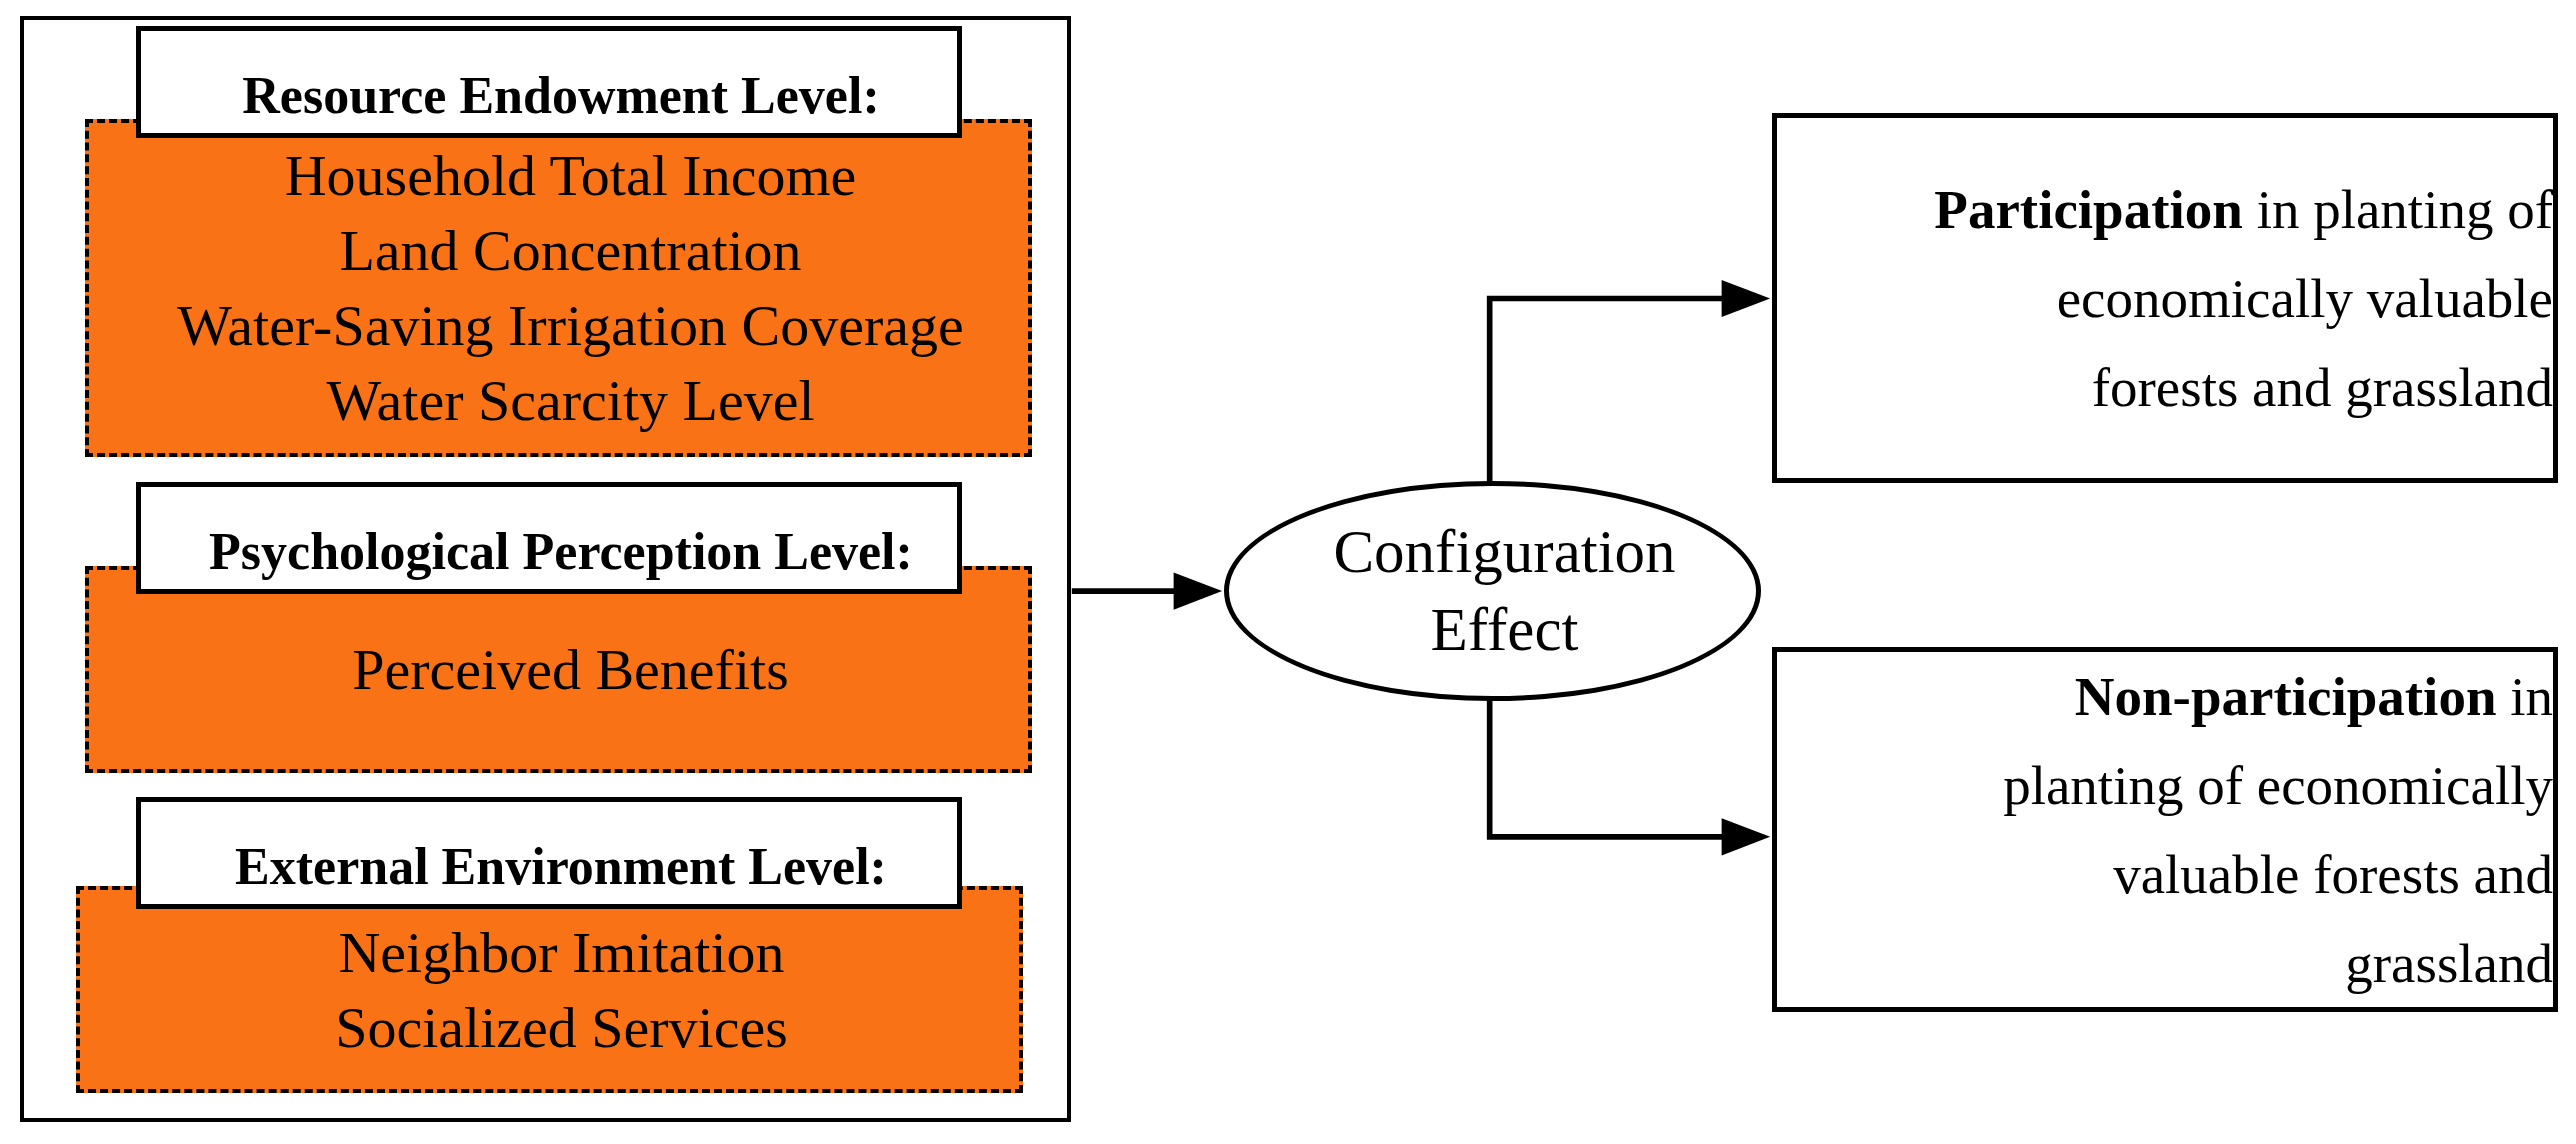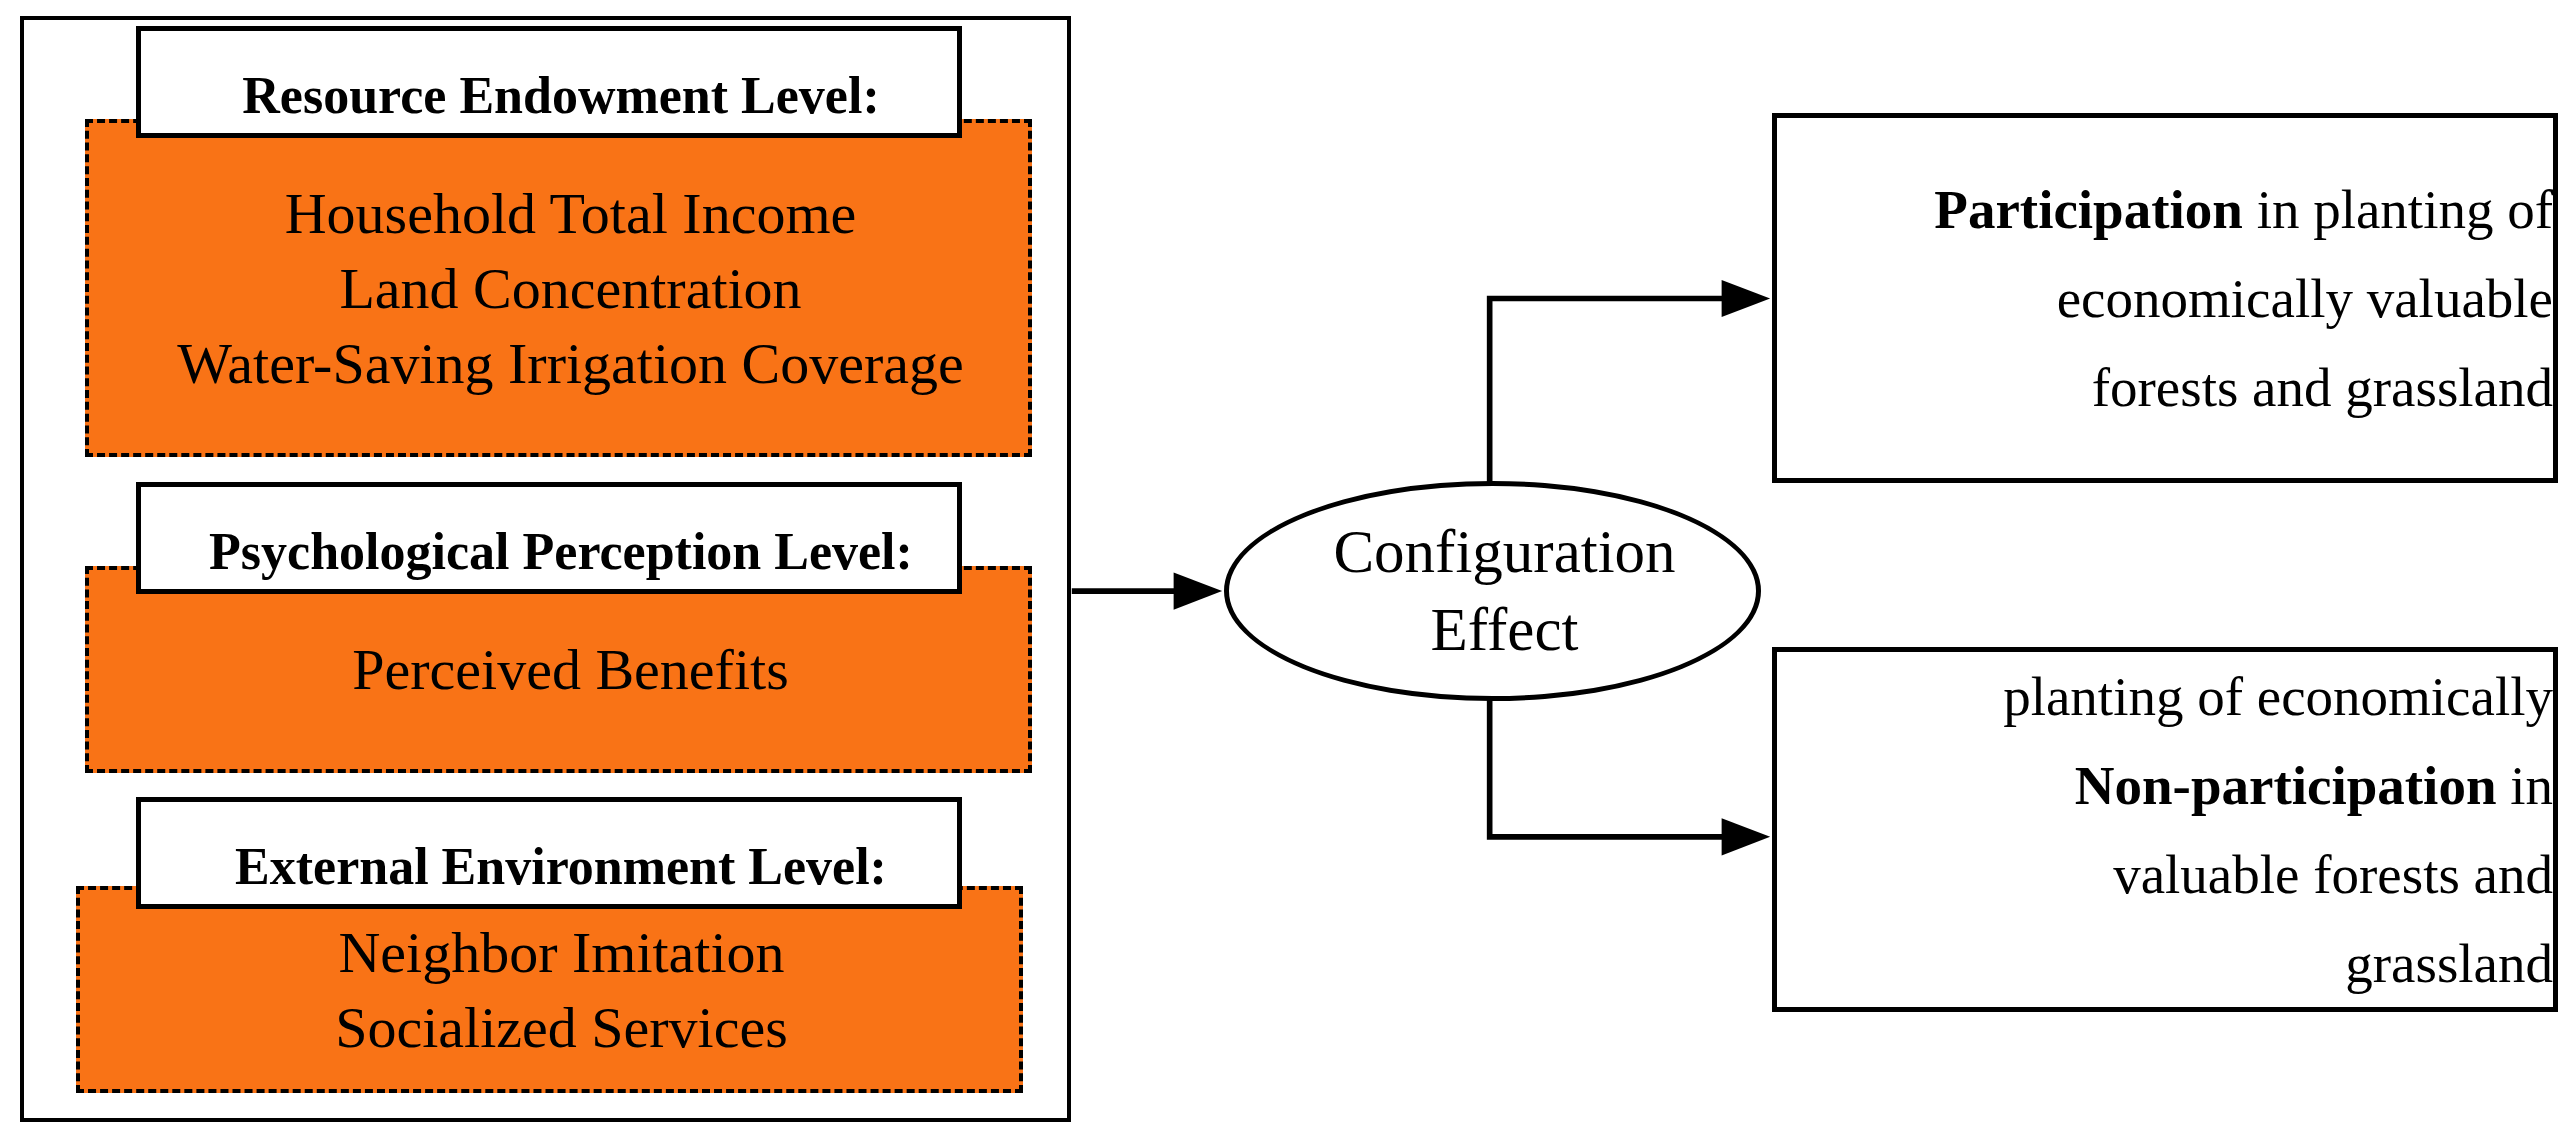--- a/index.html
+++ b/index.html
@@ -122,20 +122,21 @@
     <polyline points="1843,862 1843,1035 2132,1035" fill="none" stroke="#000" stroke-width="7"></polyline>
     <polygon points="2130,1012 2130,1058 2190,1035" fill="#000"></polygon>
   </svg>
 
   <div class="abs outer-box"></div>
 
   <div class="abs dotted-box dotted-1">
     <div class="var-line">Household Total Income</div>
     <div class="var-line">Land Concentration</div>
     <div class="var-line">Water-Saving Irrigation Coverage</div>
+    <div class="var-line">Water Scarcity Level</div>
   </div>
   <div class="abs header-box header-1">
     <span class="header-text">Resource Endowment Level:</span>
   </div>
 
   <div class="abs dotted-box dotted-2">
     <div class="var-line">Perceived Benefits</div>
   </div>
   <div class="abs header-box header-2">
     <span class="header-text">Psychological Perception Level:</span>
@@ -156,22 +157,22 @@
 
   <div class="abs outcome-box outcome-participation">
     <div class="outcome-line">
       <b>Participation</b><span> in planting of</span>
     </div>
     <div class="outcome-line">economically valuable</div>
     <div class="outcome-line">forests and grassland</div>
   </div>
 
   <div class="abs outcome-box outcome-nonparticipation">
-    <div class="outcome-line">planting of economically</div>
     <div class="outcome-line">
       <b>Non-participation</b><span> in</span>
     </div>
+    <div class="outcome-line">planting of economically</div>
     <div class="outcome-line">valuable forests and</div>
     <div class="outcome-line">grassland</div>
   </div>
 
 </div>
 
 
 </body></html>

